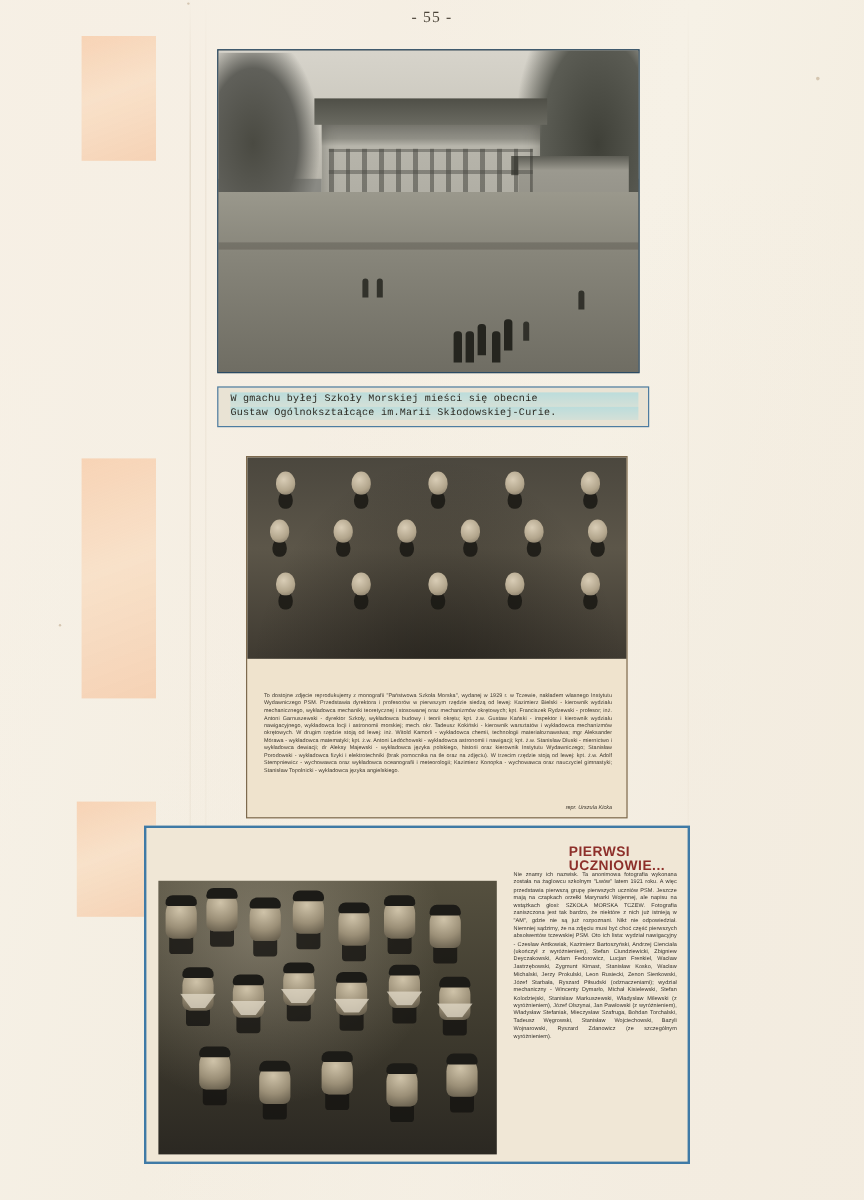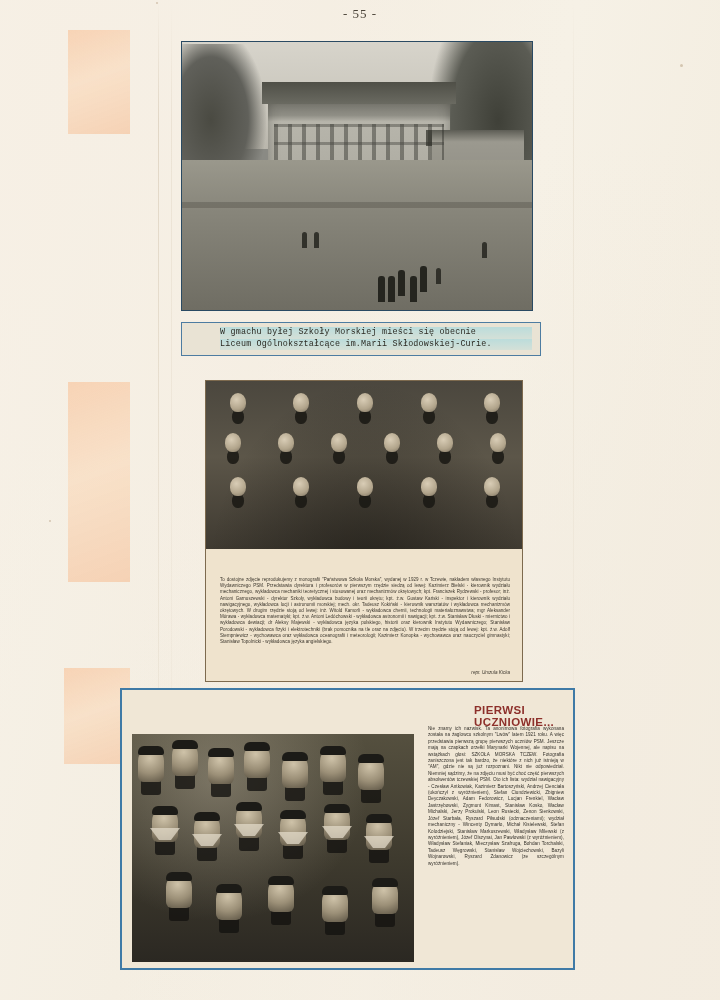--- a/index.html
+++ b/index.html
@@ -139,21 +139,20 @@
     background: #e9e3d4;
     padding: 4px 8px 0 10px;
     font-family: "Liberation Mono", monospace;
     font-size: 8.4px;
     line-height: 11.5px;
     color: #2c2a22;
     letter-spacing: .2px;
   }
   .caption1 .hl {
     background: linear-gradient(to bottom, rgba(150,215,225,.55), rgba(150,215,225,.25));
-    margin-left: 28px;
   }
 
   
   .clip2 {
     left: 205px; top: 380px; width: 318px; height: 302px;
     border: 1px solid #7d6a4e;
     background: #efe3cd;
     overflow: hidden;
   }
   .c2-photo {
@@ -277,21 +276,21 @@
     <div class="p1-fig" style="left:228px;"></div>
     <div class="p1-fig" style="left:238px; bottom:18px;"></div>
     <div class="p1-fig small" style="left:254px; bottom:26px;"></div>
     <div class="p1-fig small" style="left:120px; bottom:62px;"></div>
     <div class="p1-fig small" style="left:132px; bottom:62px;"></div>
     <div class="p1-fig small" style="left:300px; bottom:52px;"></div>
   </div>
 
   <div class="clip caption1">
     <div class="hl">W gmachu byłej Szkoły Morskiej mieści się obecnie</div>
-    <div class="hl">Liceum Ogólnokształcące im.Marii Skłodowskiej-Curie.</div>
+    <div class="hl">Gustaw Ogólnokształcące im.Marii Skłodowskiej-Curie.</div>
   </div>
 
   <div class="clip clip2">
     <div class="c2-photo">
       <div class="c2-row r1">
         <div class="c2-head"></div>
         <div class="c2-head"></div>
         <div class="c2-head"></div>
         <div class="c2-head"></div>
         <div class="c2-head"></div>

